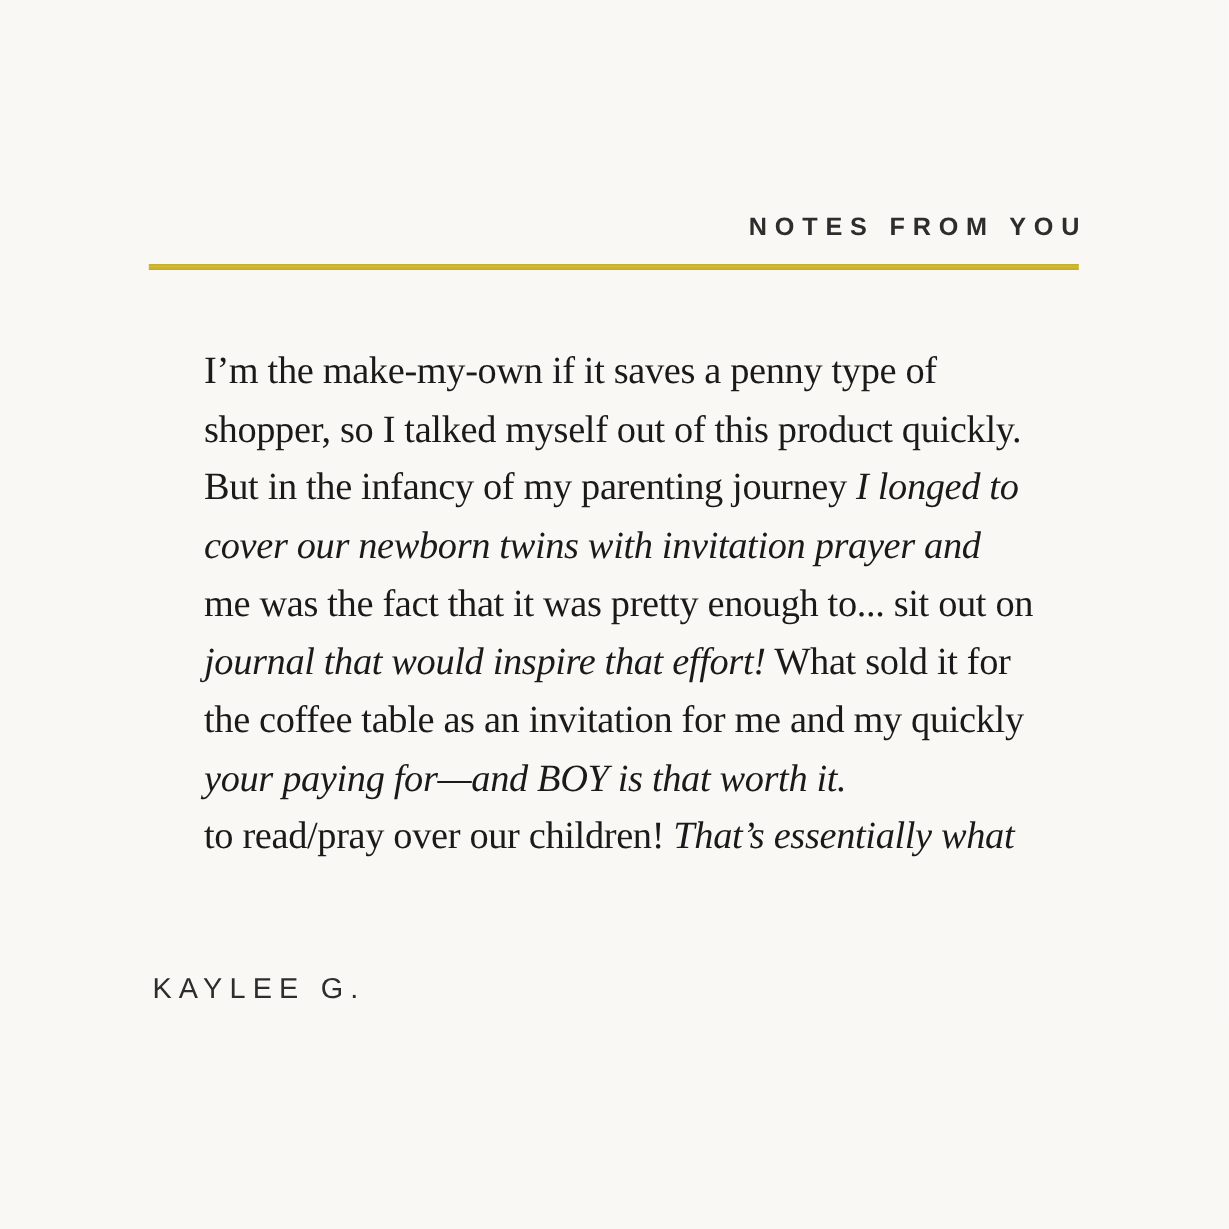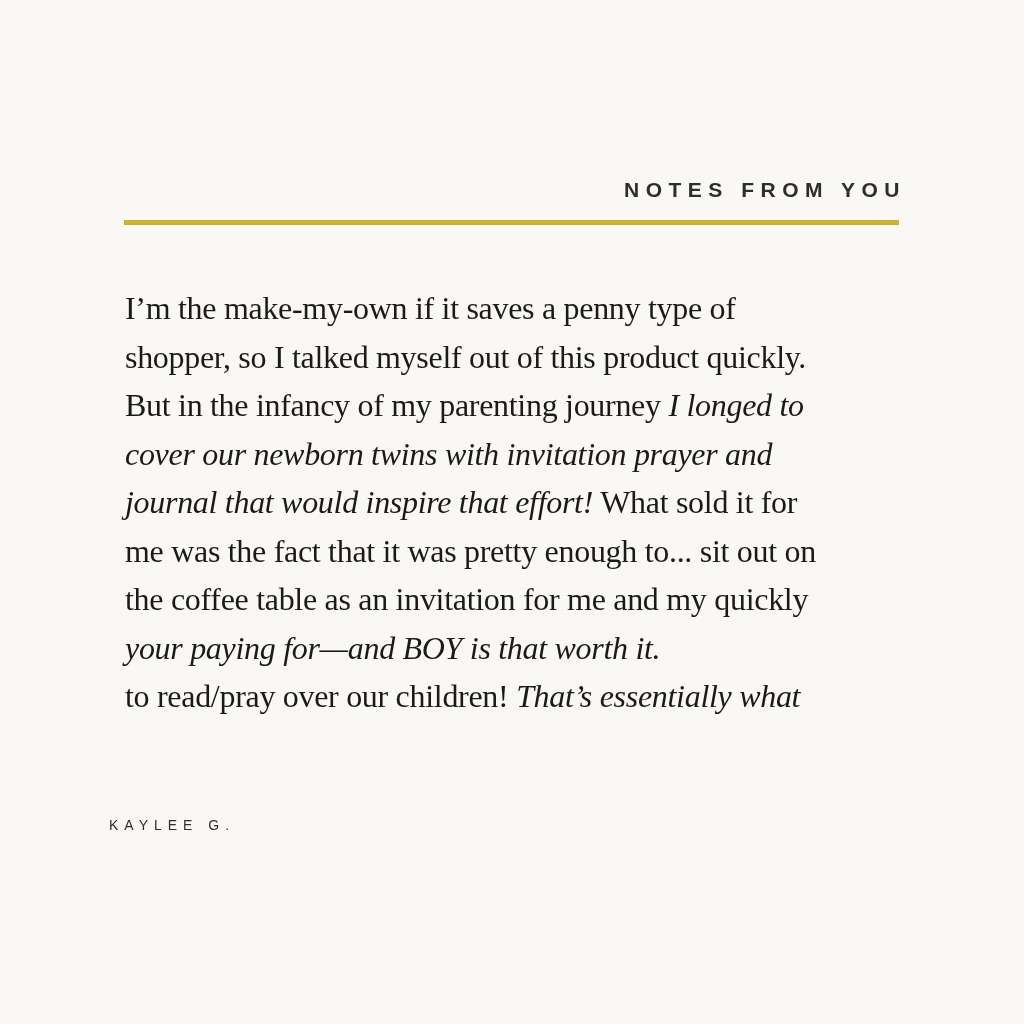--- a/index.html
+++ b/index.html
@@ -42,31 +42,32 @@
     width: 800px;
     font-family: "Liberation Serif", serif;
     font-size: 32px;
     letter-spacing: -0.3px;
     color: var(--text, #1a1a1a);
   }
   .review .line {
     height: 48.5px;
     line-height: 48.5px;
     white-space: nowrap;
+    margin-left: 45px;
   }
   .review .it {
     font-style: italic;
     text-align: center;
   }
   .attribution {
     position: absolute;
-    left: 109px;
+    left: 127px;
     top: 815px;
     font-family: "Liberation Sans", sans-serif;
-    font-size: 14px;
+    font-size: 24px;
     font-weight: 400;
     letter-spacing: 6px;
     line-height: 20px;
     color: var(--label, #2d2d2d);
     white-space: nowrap;
   }
 </style>
 </head>
 <body>
 
@@ -74,22 +75,22 @@
 
   <div class="section-label">NOTES FROM YOU</div>
 
   <div class="divider"></div>
 
   <div class="review" id="review">
       <div class="line"><span class="">I’m the make-my-own if it saves a penny type of</span></div>
       <div class="line"><span class="">shopper, so I talked myself out of this product quickly.</span></div>
       <div class="line"><span class="">But in the infancy of my parenting journey </span><span class="it">I longed to</span></div>
       <div class="line"><span class="it">cover our newborn twins with invitation prayer and</span></div>
+      <div class="line"><span class="">me was the fact that it was pretty enough to... sit out on</span></div>
       <div class="line"><span class="it">journal that would inspire that effort!</span><span class=""> What sold it for</span></div>
-      <div class="line"><span class="">me was the fact that it was pretty enough to... sit out on</span></div>
       <div class="line"><span class="">the coffee table as an invitation for me and my quickly</span></div>
       <div class="line"><span class="it">your paying for—and BOY is that worth it.</span></div>
       <div class="line"><span class="">to read/pray over our children! </span><span class="it">That’s essentially what</span></div>
     </div>
 
   <div class="attribution">KAYLEE G.</div>
 
 </div>
 
 </body></html>

